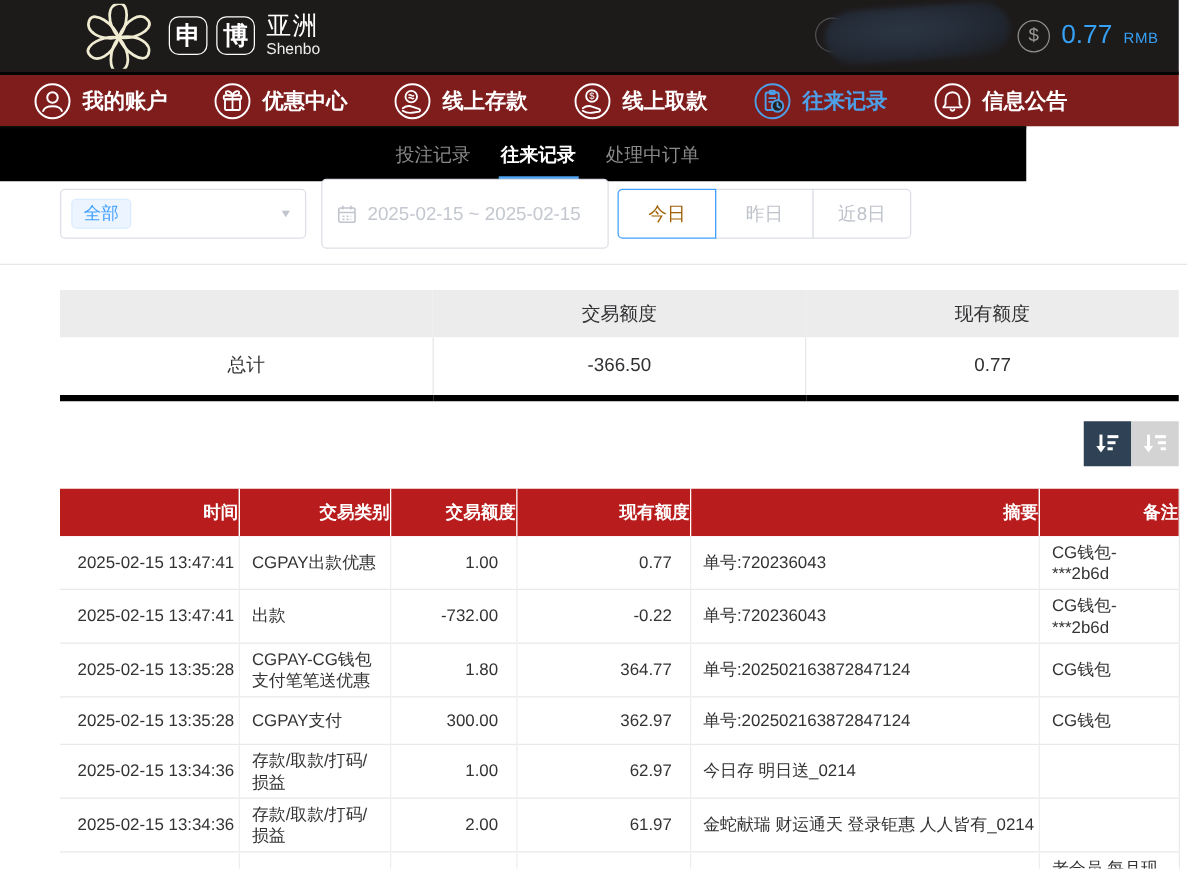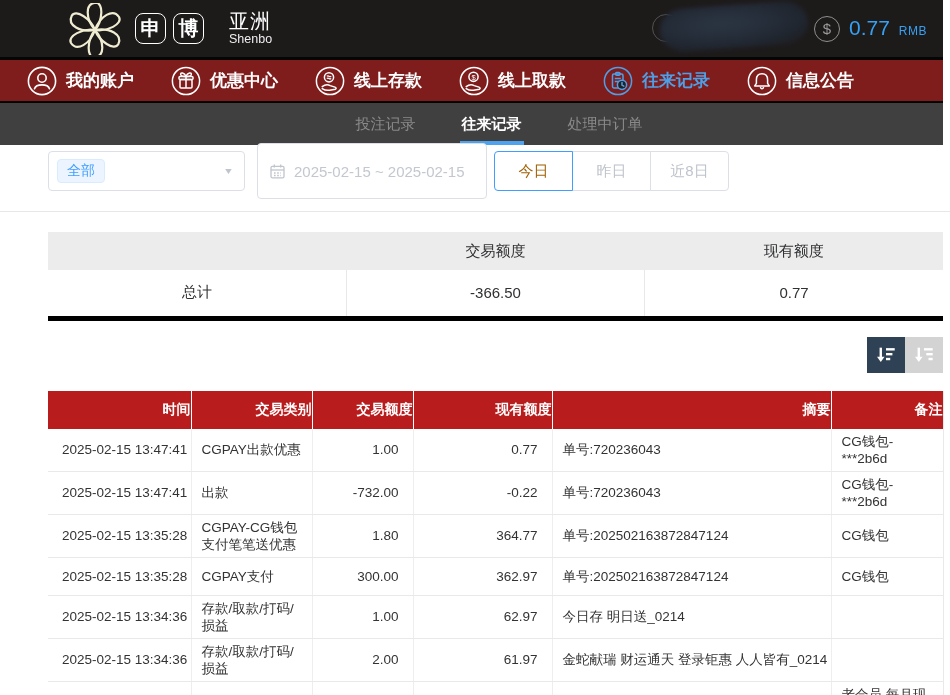--- a/index.html
+++ b/index.html
@@ -14,21 +14,21 @@
     position:relative; width:943px; height:57px; background:#1d1a1a;
     display:flex; align-items:center;
   }
   .logo-group { display:flex; align-items:center; margin-left:62px; gap:7px; }
   .logo-flower { width:66px; height:52px; }
   .logo-box {
     width:31px; height:31px; border:1.6px solid #fff; border-radius:8px;
     color:#fff; font-size:20px; font-weight:700; display:flex;
     align-items:center; justify-content:center; background:transparent;
   }
-  .logo-text { display:flex; flex-direction:column; color:#fff; line-height:1; margin-left:18px; }
+  .logo-text { display:flex; flex-direction:column; color:#fff; line-height:1; margin-left:2px; }
   .logo-region { font-size:20px; letter-spacing:1px; }
   .logo-brand { font-size:12.5px; margin-top:2px; color:#eee; }
   .redact-ring {
     position:absolute; left:652px; top:14px; width:28px; height:28px;
     border:1.6px solid #7a7e83; border-radius:50%; opacity:.55;
   }
   .redact-blob {
     position:absolute; left:660px; top:5px; width:148px; height:43px;
     border-radius:24px / 21px; transform:rotate(-4deg);
     background:radial-gradient(ellipse at 42% 42%, #2b3542 0%, #242c38 45%, #1f242c 72%, rgba(29,27,27,0) 100%);
@@ -46,22 +46,22 @@
   .navbar {
     width:943px; height:44px; background:#7f1d1d; border-top:3px solid #060505;
     display:flex; align-items:center; padding-left:27px; gap:37px;
   }
   .nav-item { display:flex; align-items:center; gap:9px; color:#fff; cursor:pointer; }
   .nav-item .nav-label { font-size:17px; font-weight:600; }
   .nav-item svg { display:block; }
   .nav-item.active { color:#4da0e8; }
   
   .subtabs {
-    width:943px; height:44px; background:#404040; border-top:2px solid #060505;
-    display:flex; align-items:stretch; justify-content:center; gap:42px; padding-left:55px;
+    width:821px; height:44px; background:#000000; border-top:2px solid #060505;
+    display:flex; align-items:stretch; justify-content:center; gap:20px; padding-left:55px;
   }
   .subtab {
     position:relative; display:flex; align-items:center; color:#8a8a8a;
     font-size:15px; padding:0 2px; cursor:pointer;
   }
   .subtab.active { color:#fff; font-weight:600; }
   .subtab.active::after {
     content:""; position:absolute; left:0; right:0; bottom:0; height:4px; background:#4da3f0;
   }
   

